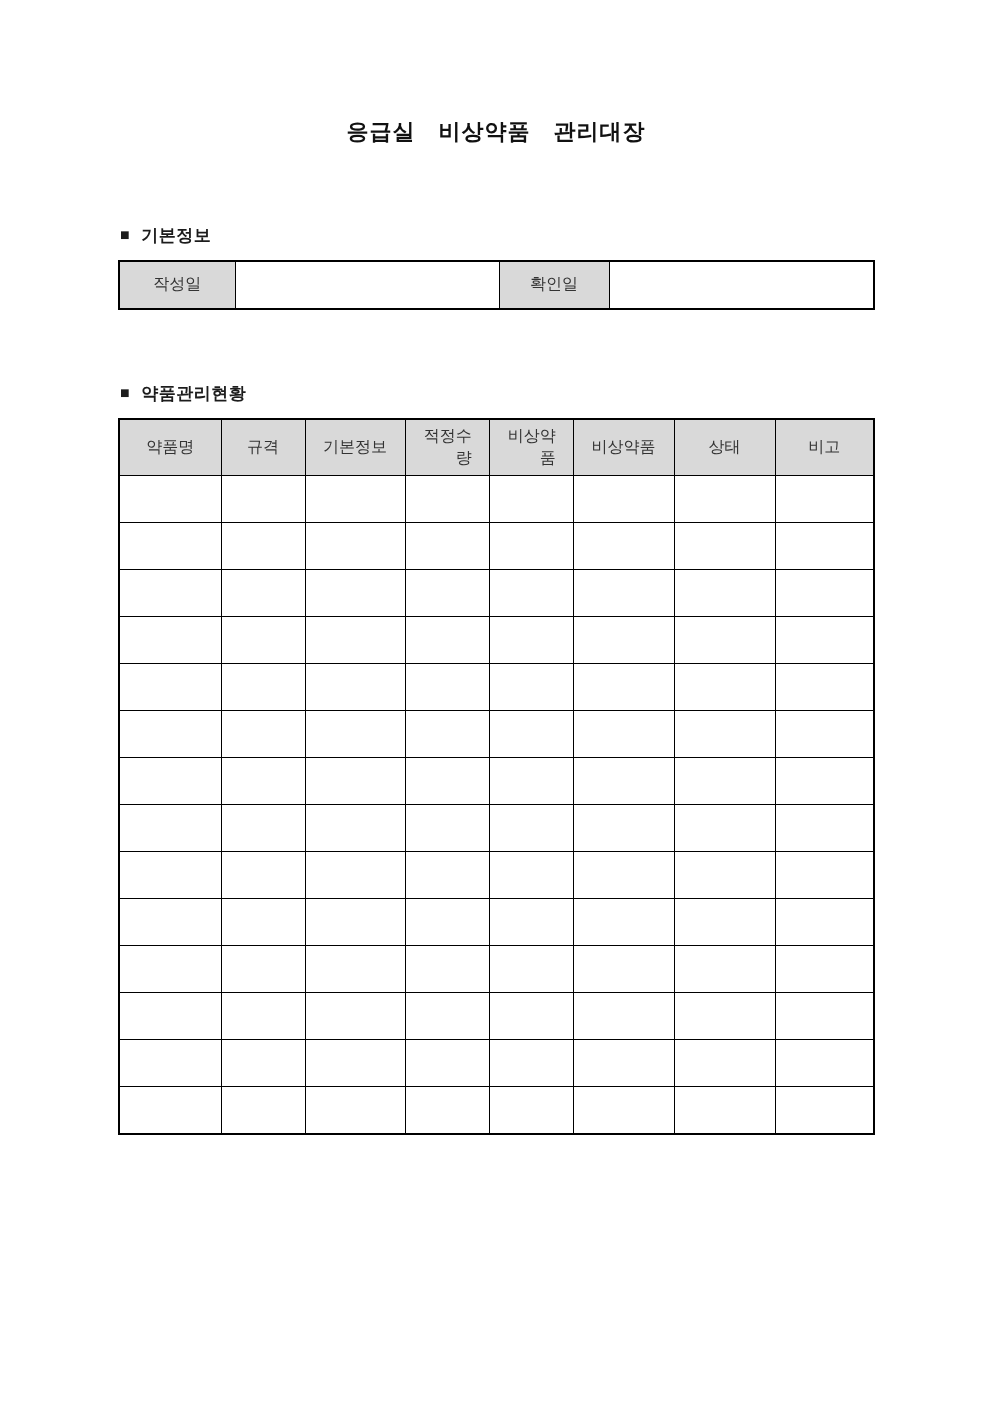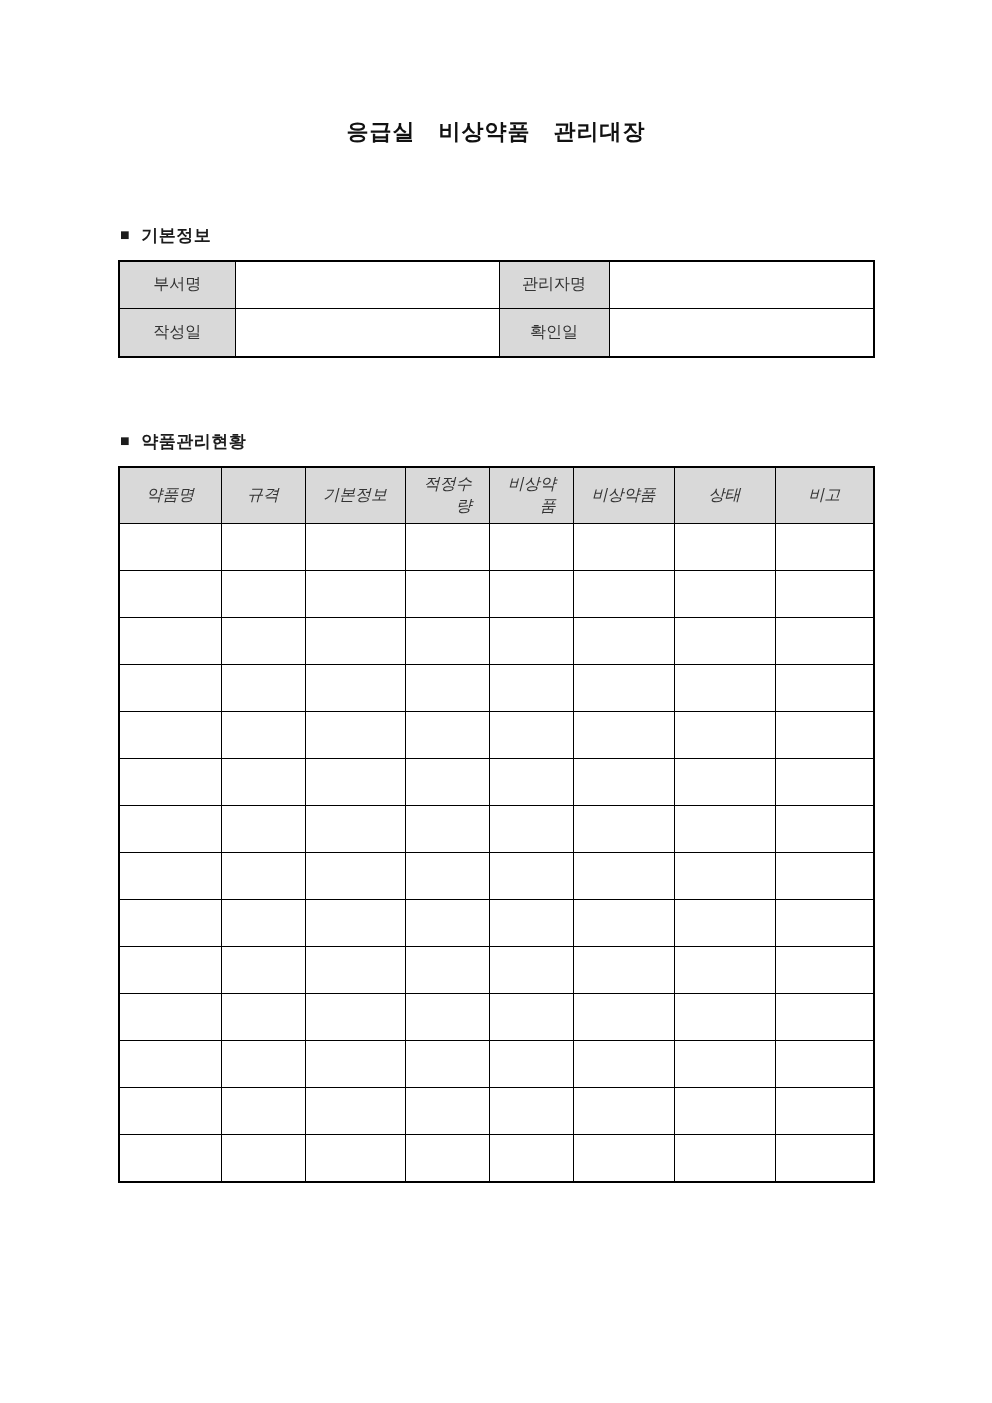--- a/index.html
+++ b/index.html
@@ -71,21 +71,20 @@
     overflow: hidden;
   }
   .label-cell {
     background: var(--header-bg);
   }
   .basic-info-table tr {
     height: 48px;
   }
   .medicine-table thead tr {
     height: 57px;
-    font-style: italic;
   }
   .medicine-table thead th {
     background: var(--header-bg);
     line-height: 1.4;
   }
   .medicine-table tbody tr {
     height: 47px;
   }
   .medicine-table tbody td {
     background: #ffffff;
@@ -110,26 +109,20 @@
   </div>
 
   <table class="form-table basic-info-table">
     <colgroup>
       <col style="width:116px">
       <col style="width:264px">
       <col style="width:110px">
       <col style="width:265px">
     </colgroup>
     <tbody>
-      <tr>
-        <td class="label-cell">부서명</td>
-        <td></td>
-        <td class="label-cell">관리자명</td>
-        <td></td>
-      </tr>
       <tr>
         <td class="label-cell">작성일</td>
         <td></td>
         <td class="label-cell">확인일</td>
         <td></td>
       </tr>
     </tbody>
   </table>
 
   <div class="section-gap"></div>

